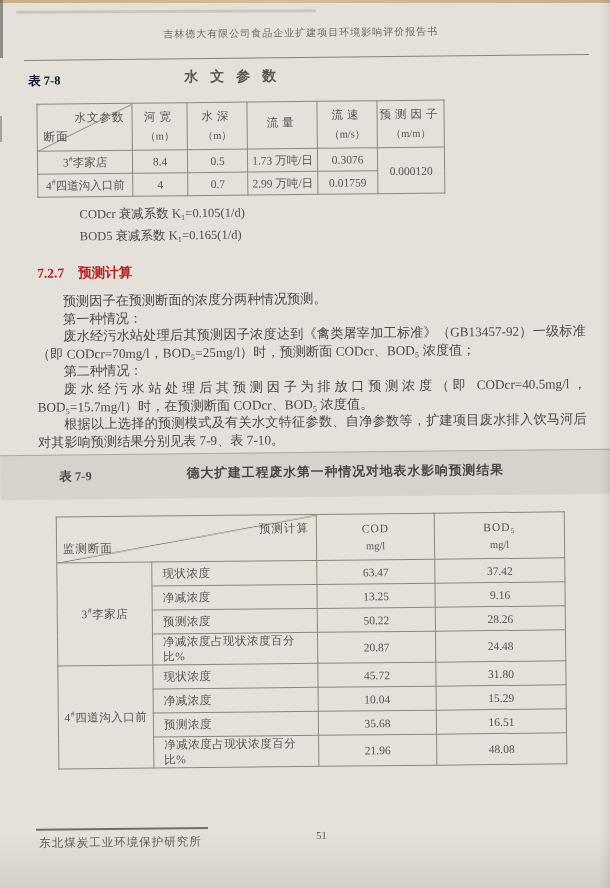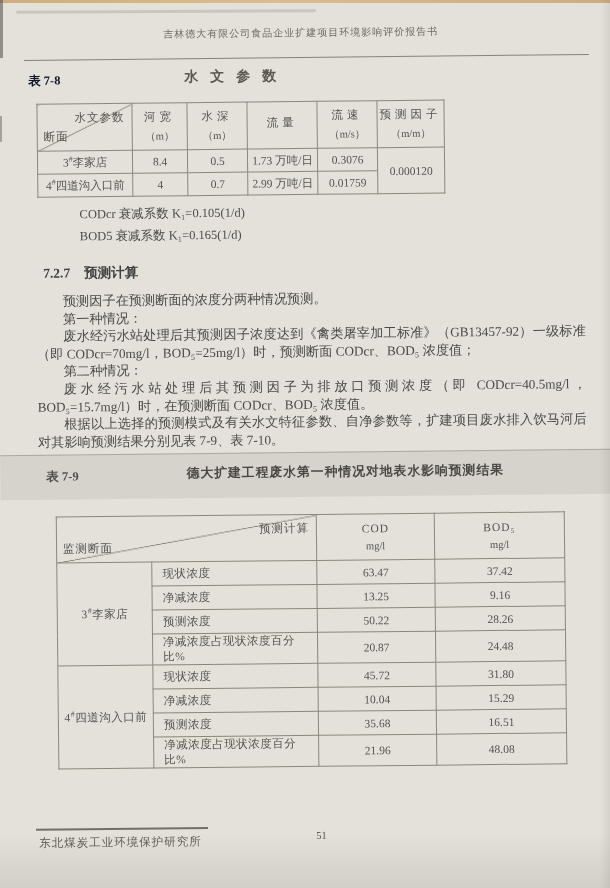--- a/index.html
+++ b/index.html
@@ -55,30 +55,30 @@
   .hcell .l1{display:block;letter-spacing:4px;margin-bottom:5px;}
   .hcell .l2{display:block;font-size:10.5px;letter-spacing:0;}
   .diag{position:relative;overflow:hidden;
     background:linear-gradient(to bottom right,transparent calc(50% - 0.7px),#8d8779 calc(50% - 0.2px),#8d8779 calc(50% + 0.2px),transparent calc(50% + 0.7px));}
   .diag .top-txt{position:absolute;top:6px;right:7px;letter-spacing:1px;}
   .diag .bot-txt{position:absolute;bottom:6px;left:6px;letter-spacing:1px;}
   sup.hash{font-size:8px;vertical-align:super;line-height:0;}
   
   .decay{position:absolute;left:82px;top:201px;font-size:12.5px;line-height:22px;color:#4e4c47;}
   
-  .sec{position:absolute;left:45px;top:262px;font-size:13.5px;font-weight:700;color:#404040;}
+  .sec{position:absolute;left:39px;top:262px;font-size:13.5px;font-weight:700;color:#b91c1c;}
   .sec .num{margin-right:14px;}
   
   .paras{position:absolute;left:38px;top:290px;width:549px;
     font-size:13.2px;line-height:17.6px;text-align:justify;color:#4c4a45;}
   .paras p{margin:0;text-indent:2em;}
   
   .band{position:absolute;left:0;right:0;top:452px;height:44px;
     background:rgba(128,124,114,0.13);border-top:1px solid rgba(110,106,96,0.4);}
-  .band .b-label{position:absolute;left:46px;top:13px;font-size:12.5px;font-weight:600;color:#514f49;}
+  .band .b-label{position:absolute;left:59px;top:13px;font-size:12.5px;font-weight:600;color:#514f49;}
   .band .b-caption{position:absolute;left:110px;right:30px;top:11px;text-align:center;
     font-size:12.8px;font-weight:700;letter-spacing:1px;color:#4a4843;}
   
   .t79{left:55px;top:514px;width:508px;}
   .t79 col.c1{width:95px}.t79 col.c2{width:165px}.t79 col.c3{width:118px}.t79 col.c4{width:130px}
   .t79 tr.hd{height:46px;}
   .t79 tr.dr{height:24px;}
   .t79 .param .l1{display:block;margin-bottom:6px;letter-spacing:1px;}
   .t79 .param .l2{display:block;font-size:10.5px;}
   .t79 td.lbl{text-align:left;padding-left:10px;letter-spacing:0.5px;}

